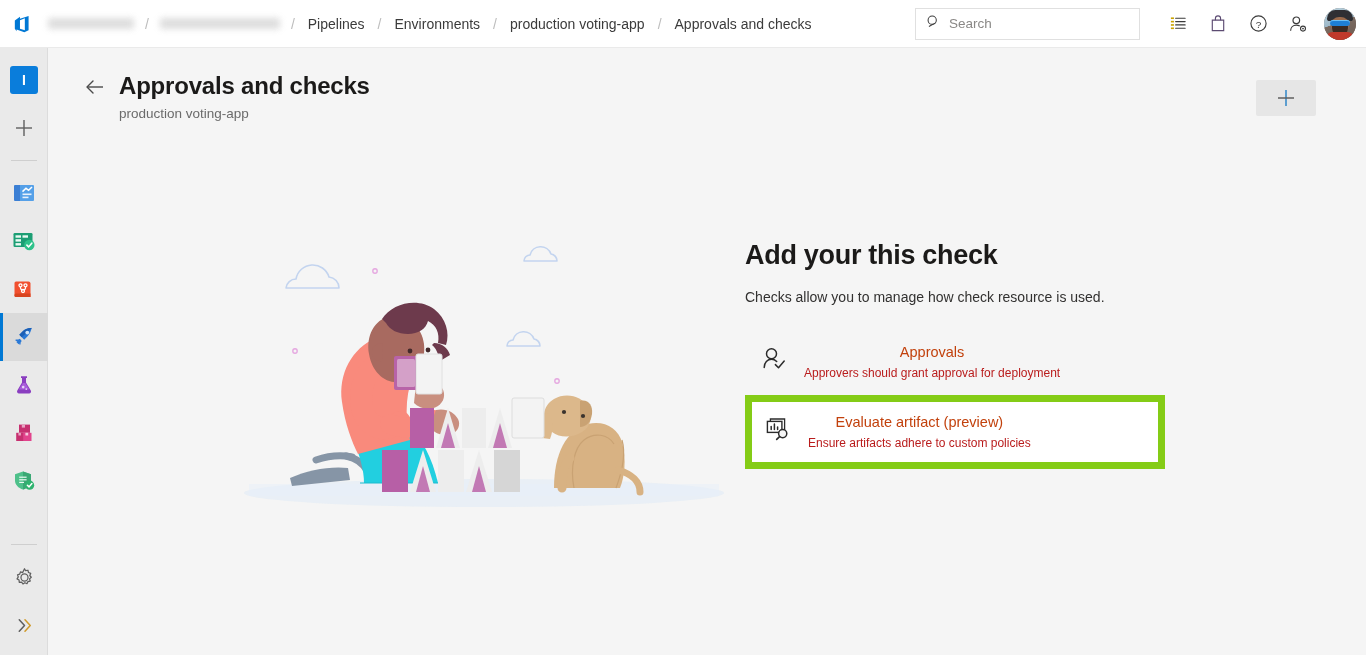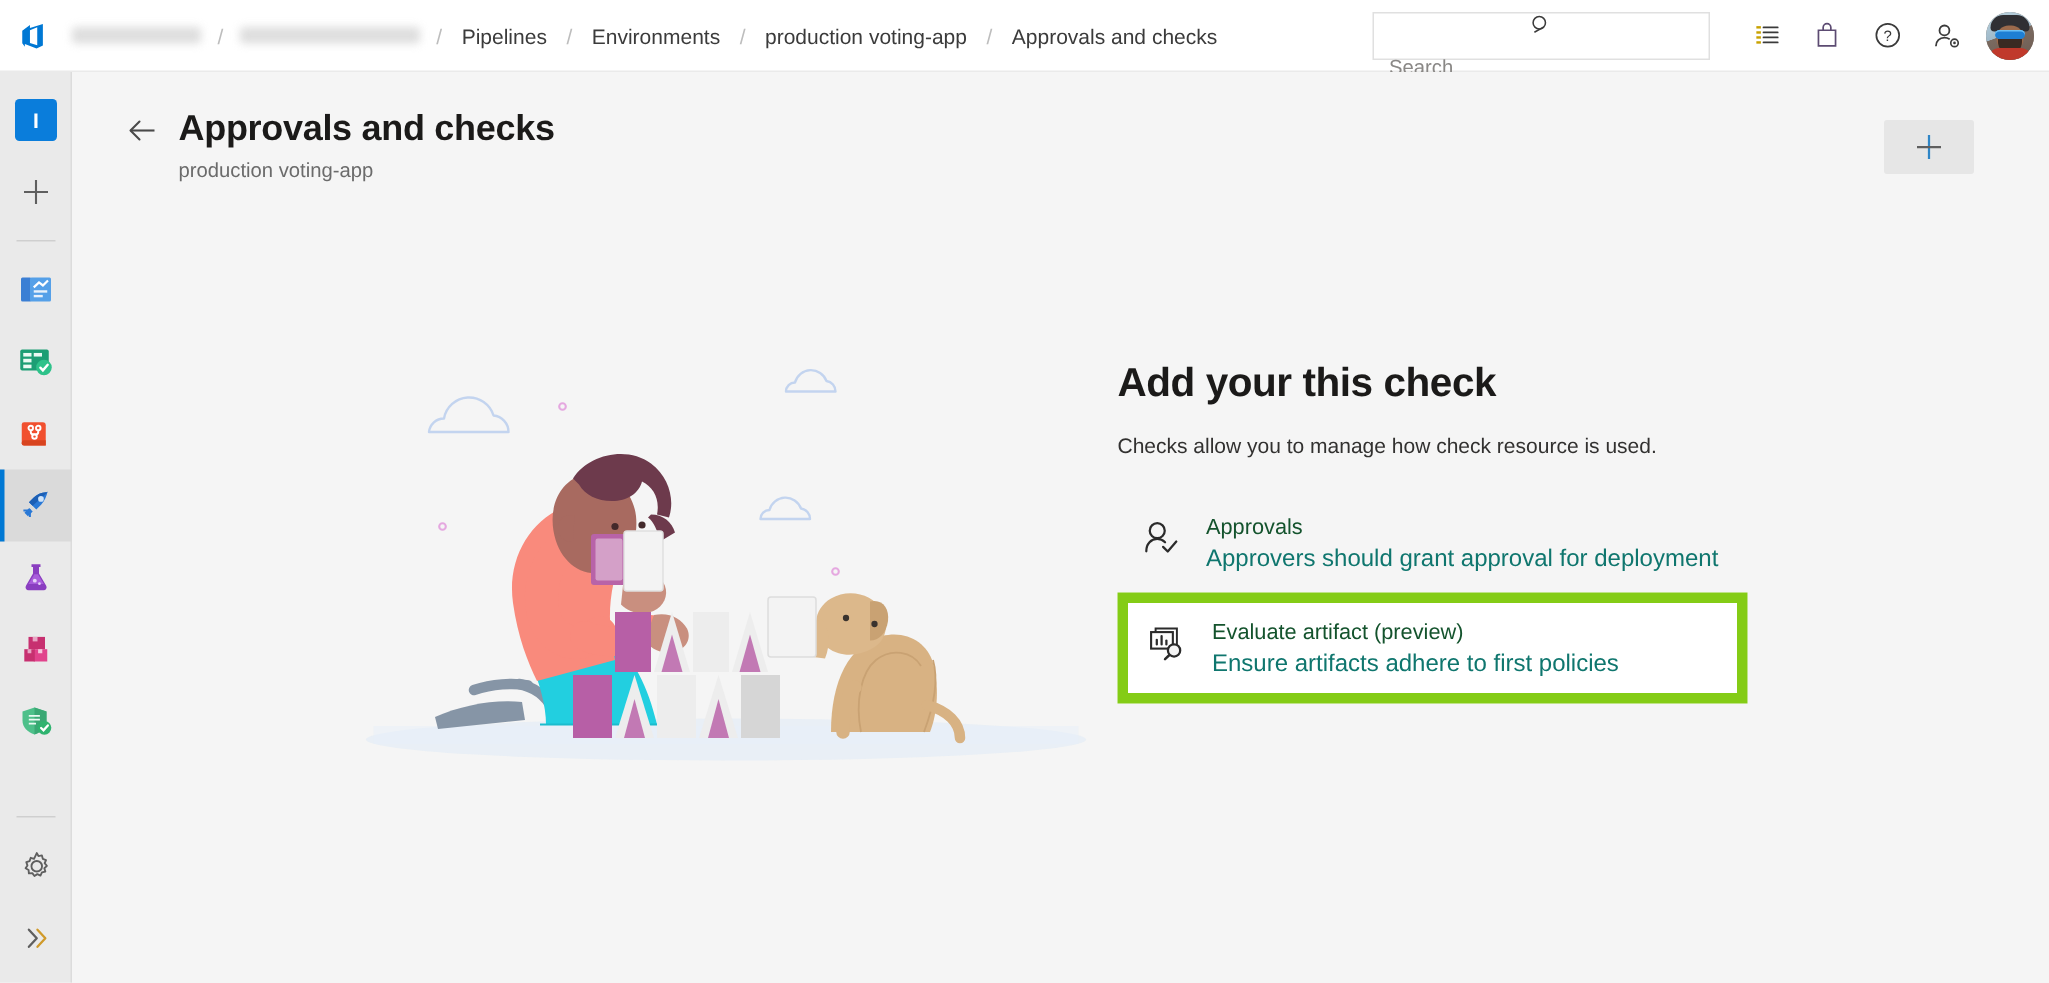--- a/index.html
+++ b/index.html
@@ -40,21 +40,21 @@
   }
 
   #topbar-right {
     margin-left: auto; display: flex; align-items: center; height: 48px;
     padding-right: 10px;
   }
   #search-box {
     width: 225px; height: 32px;
     border: 1px solid #e0e0e0; background: #fff;
     display: flex; align-items: center; gap: 8px;
-    padding: 0 10px; margin-right: 18px; flex-direction: column;
+    padding: 0 10px; margin-right: 18px;
   }
   #search-input {
     border: none; outline: none; background: transparent;
     font-size: 13.5px; color: #444; width: 100%;
     font-family: "Liberation Sans", sans-serif;
   }
   #search-input::placeholder { color: #8a8886; }
   .topicon {
     width: 40px; height: 40px;
     display: flex; align-items: center; justify-content: center;
@@ -149,22 +149,22 @@
   }
   .check-item.highlighted {
     border: 7px solid #84cc16;
     background: #ffffff;
   }
   .check-icon {
     width: 28px; height: 28px; flex: 0 0 28px;
     display: flex; align-items: center; justify-content: center;
     margin-top: 2px;
   }
-  .check-name { font-size: 14.5px; color: #14532d; line-height: 18px; }
-  .check-sub  { font-size: 16px; color: #0f766e; margin-top: 4px; line-height: 16px; }
+  .check-name { font-size: 14.5px; color: #c2410c; line-height: 18px; text-align: center; }
+  .check-sub  { font-size: 12px; color: #b91c1c; margin-top: 4px; line-height: 16px; }
 </style>
 </head>
 <body>
 
 <div id="topbar">
 
   <div id="org-logo">
     <svg width="22" height="22" viewBox="0 0 24 24">
       <path d="M2 8.2 L7.6 4 L7.6 6.2 L17 3.3 L17 18.9 L12.4 21 L3.9 17.9 L3.9 19.9 L2 17.3 Z
                M7.6 7.9 L7.6 17.1 L12.9 18.7 L12.9 5.7 Z" fill="#0078d4"></path>
@@ -509,19 +509,19 @@
               <line x1="6.2" y1="13.6" x2="6.2" y2="10.5"></line>
               <line x1="9.4" y1="13.6" x2="9.4" y2="8"></line>
               <line x1="12.6" y1="13.6" x2="12.6" y2="11"></line>
             </g>
             <circle cx="17.7" cy="17.6" r="4.1" fill="#f5f5f5" stroke="#2b2b2b" stroke-width="1.5"></circle>
             <line x1="14.6" y1="20.7" x2="11.7" y2="23.4" stroke="#2b2b2b" stroke-width="1.7" stroke-linecap="round"></line>
           </svg>
         </span>
         <span>
           <span class="check-name" style="display:block">Evaluate artifact (preview)</span>
-          <span class="check-sub" style="display:block">Ensure artifacts adhere to first policies</span>
+          <span class="check-sub" style="display:block">Ensure artifacts adhere to custom policies</span>
         </span>
       </div>
 
     </div>
   </div>
 </div>
 
 </body></html>

